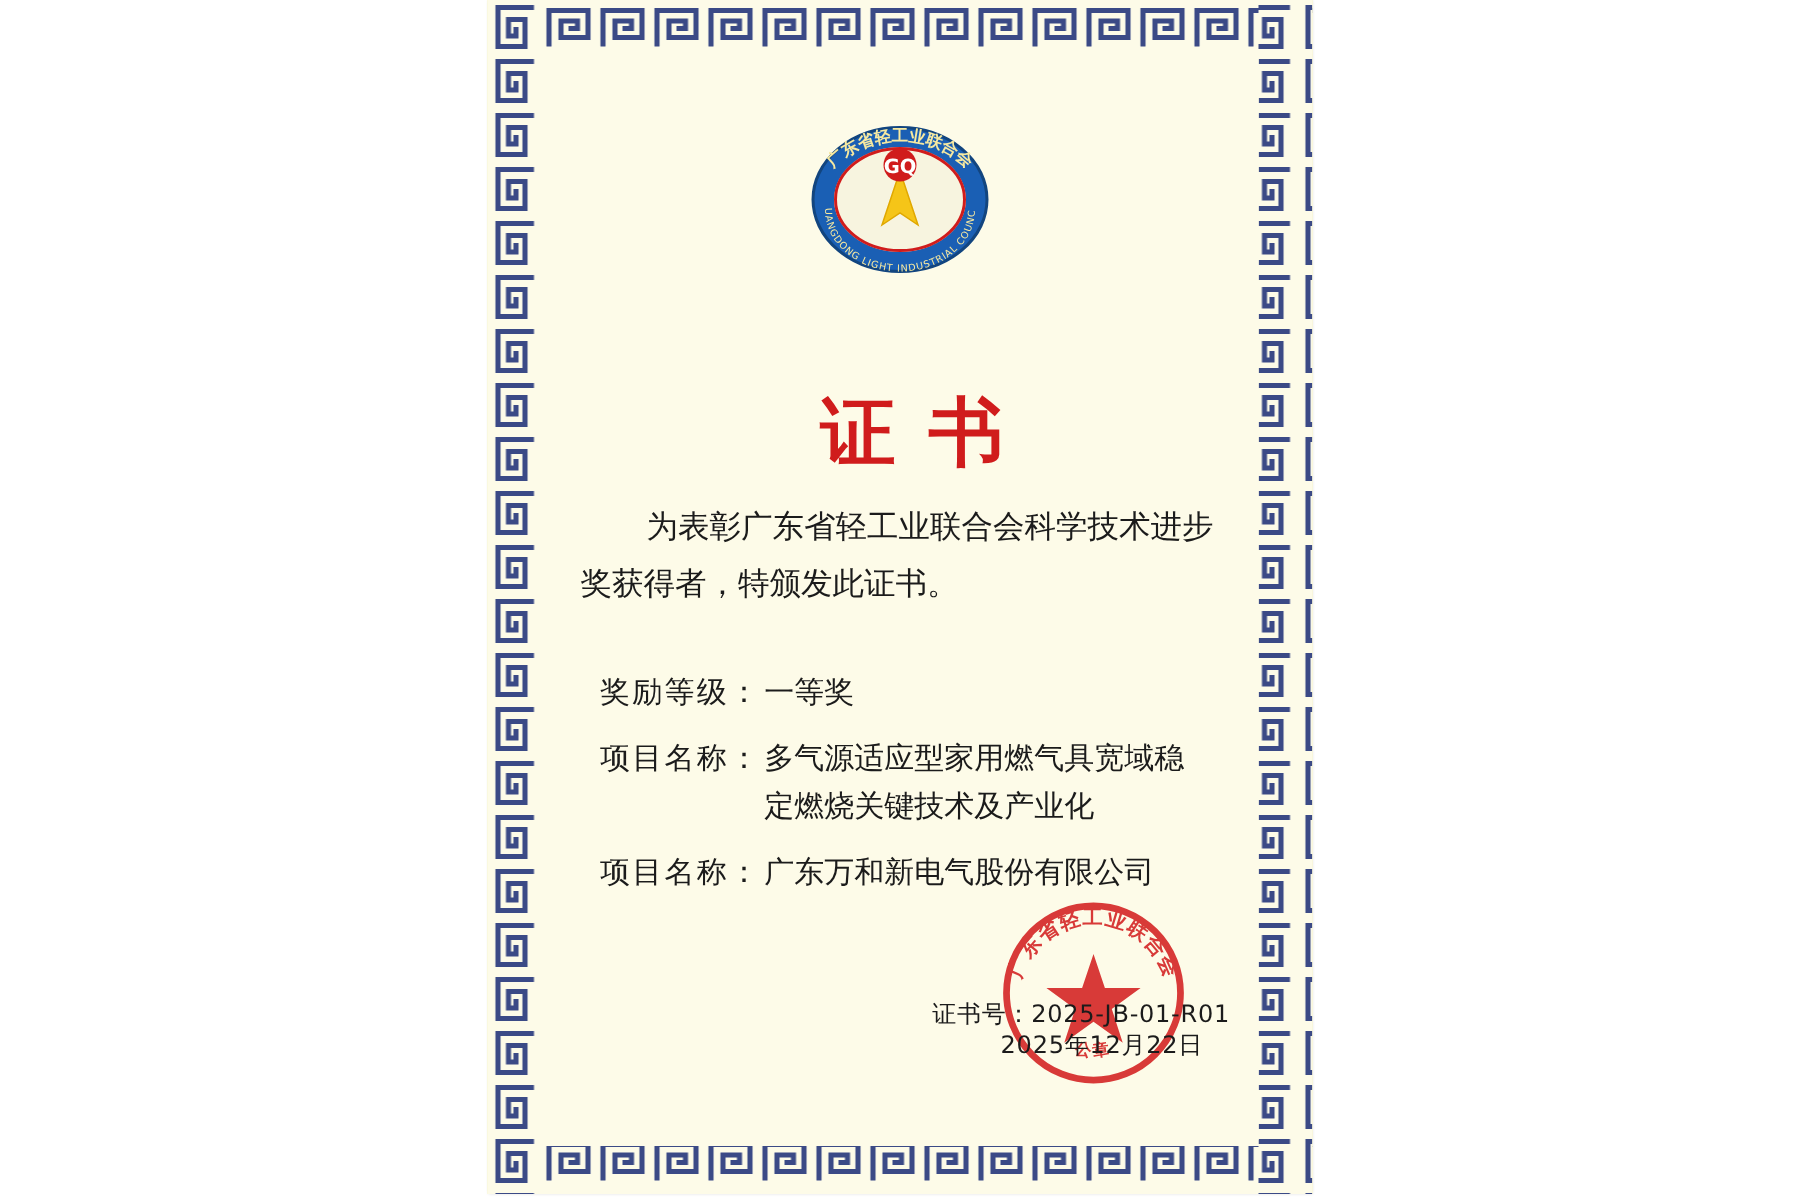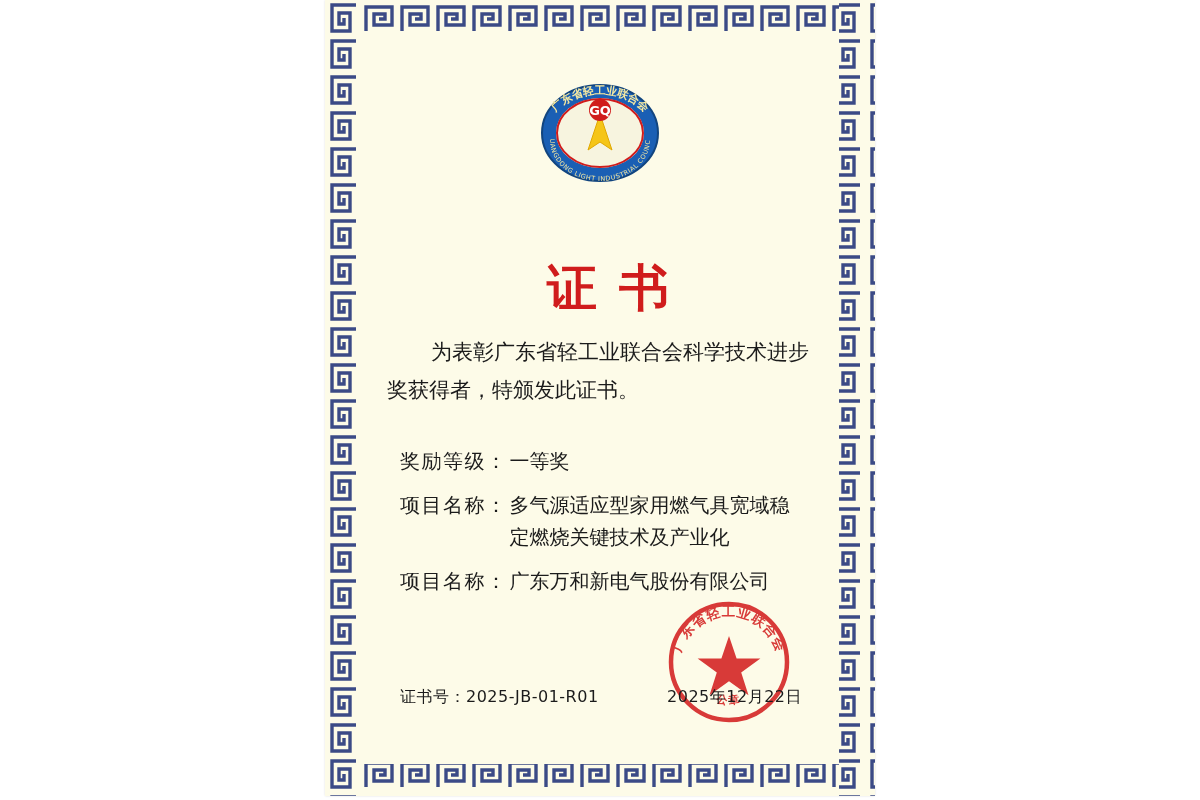--- a/index.html
+++ b/index.html
@@ -137,20 +137,21 @@
     position: absolute;
     left: 75px;
     right: 55px;
     bottom: 88px;
     display: flex;
     justify-content: space-between;
     align-items: flex-end;
     font-family: "DejaVu Sans", sans-serif;
     font-size: 16px;
     color: #1b1b1b;
+    flex-direction: column;
   }
 
   .cert-no {
     letter-spacing: 0.5px;
     white-space: nowrap;
   }
 
   .cert-date {
     letter-spacing: 0.5px;
     white-space: nowrap;

